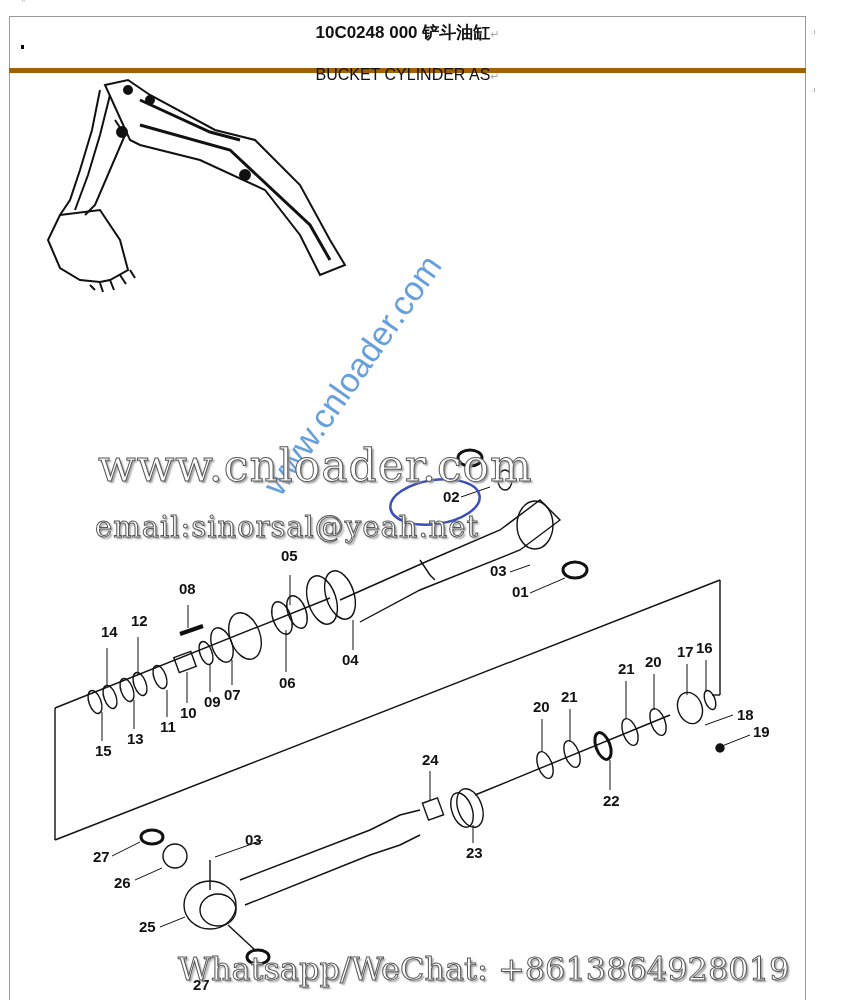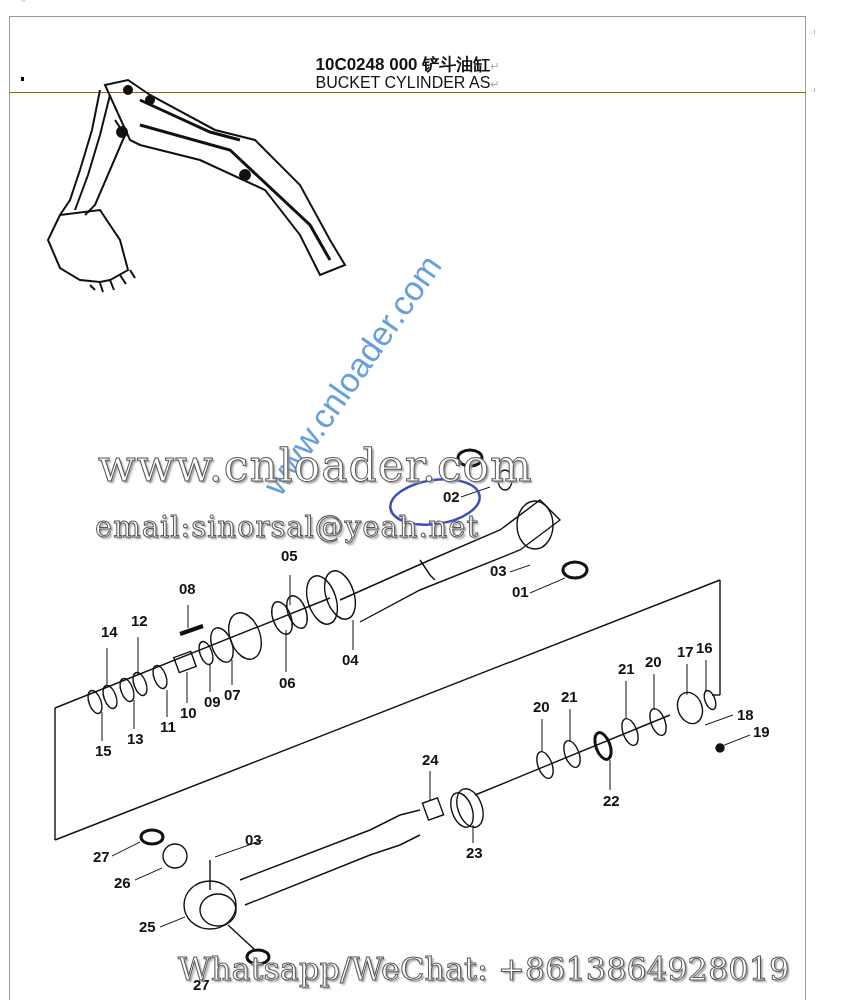--- a/index.html
+++ b/index.html
@@ -1,20 +1,20 @@
 <!DOCTYPE html>
 <html><head>
 <meta charset="utf-8">
 <style>
   html,body{margin:0;padding:0;background:#fff;}
   body{width:867px;height:1000px;position:relative;overflow:hidden;font-family:"Liberation Sans",sans-serif;}
   .frame{position:absolute;left:9px;top:16px;width:797px;height:990px;border:1px solid #9a9a9a;box-sizing:border-box;}
-  .header{position:absolute;left:9px;top:16px;width:797px;height:45px;border-bottom:1px solid #a16207;box-sizing:border-box;margin-top:32px;}
+  .header{position:absolute;left:9px;top:16px;width:797px;height:57px;border-bottom:5px solid #a16207;box-sizing:border-box;}
   .title-cn{position:absolute;left:0;right:0;top:5px;text-align:center;font-size:17px;font-weight:bold;color:#111;}
-  .title-en{position:absolute;left:0;right:0;top:26px;text-align:center;font-size:16px;color:#111;}
+  .title-en{position:absolute;left:0;right:0;top:50px;text-align:center;font-size:16px;color:#111;}
   .ret{color:#aaa;font-size:11px;font-weight:normal;}
   .bullet{position:absolute;left:12px;top:29px;width:3px;height:4px;background:#000;}
   .mark{position:absolute;color:#999;font-size:8px;}
   svg.art{position:absolute;left:0;top:0;}
   .lbl{font-family:"Liberation Sans",sans-serif;font-weight:bold;font-size:15px;fill:#111;transform-box:fill-box;}
   .wm{position:absolute;font-family:"DejaVu Serif",serif;color:#fff;-webkit-text-stroke:1px #555;text-shadow:2px 2px 2px #9a9a9a;white-space:nowrap;letter-spacing:1px;}
   .wm1{left:98px;top:440px;font-size:44px;}
   .wm2{left:95px;top:510px;font-size:29px;}
   .wm3{left:178px;top:950px;font-size:32px;letter-spacing:0px;}
   .wmblue{position:absolute;left:255px;top:480px;font-size:34px;color:#4d8fd6;opacity:0.85;transform:rotate(-55deg);transform-origin:left top;white-space:nowrap;font-family:"Liberation Sans",sans-serif;}

